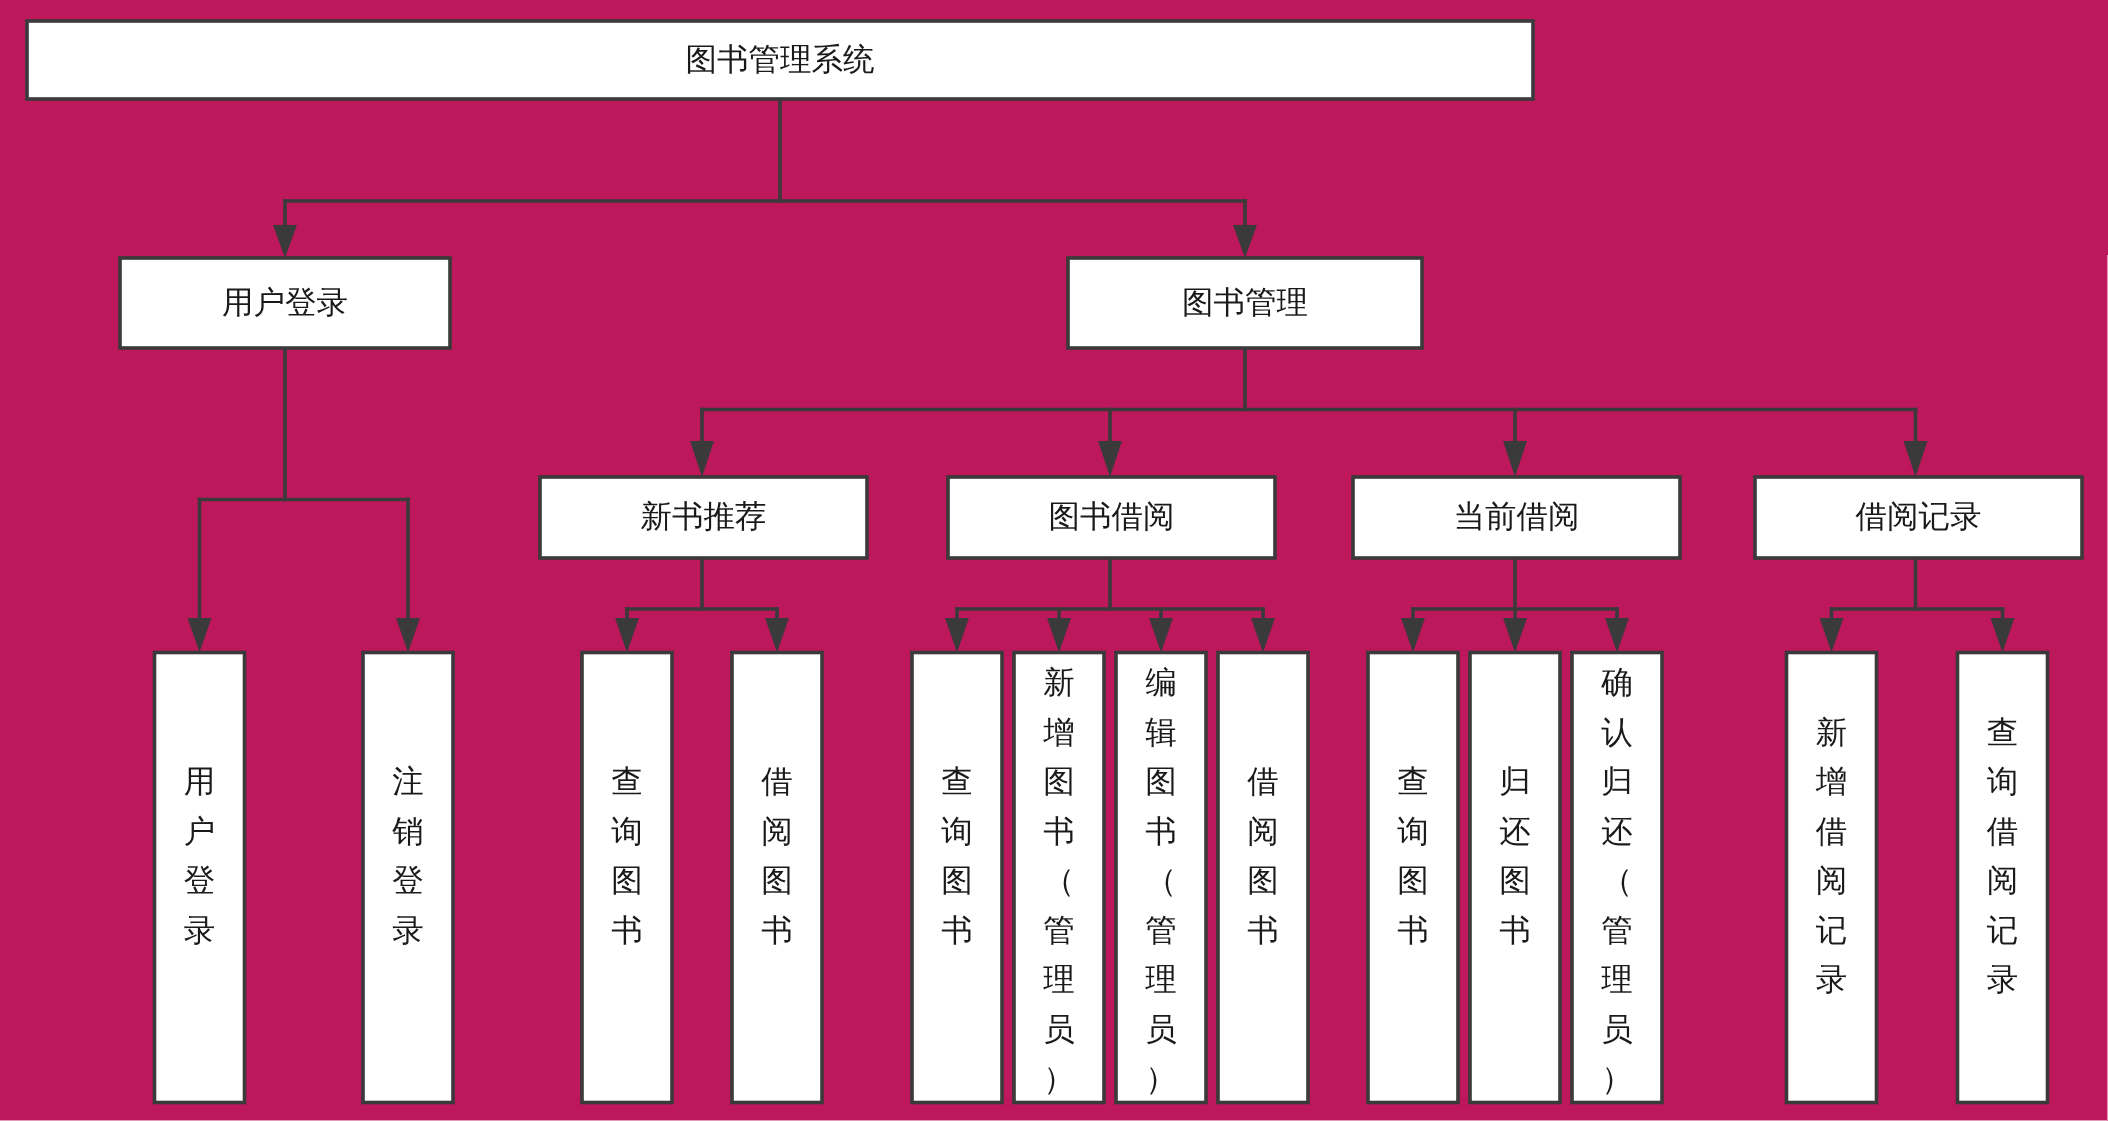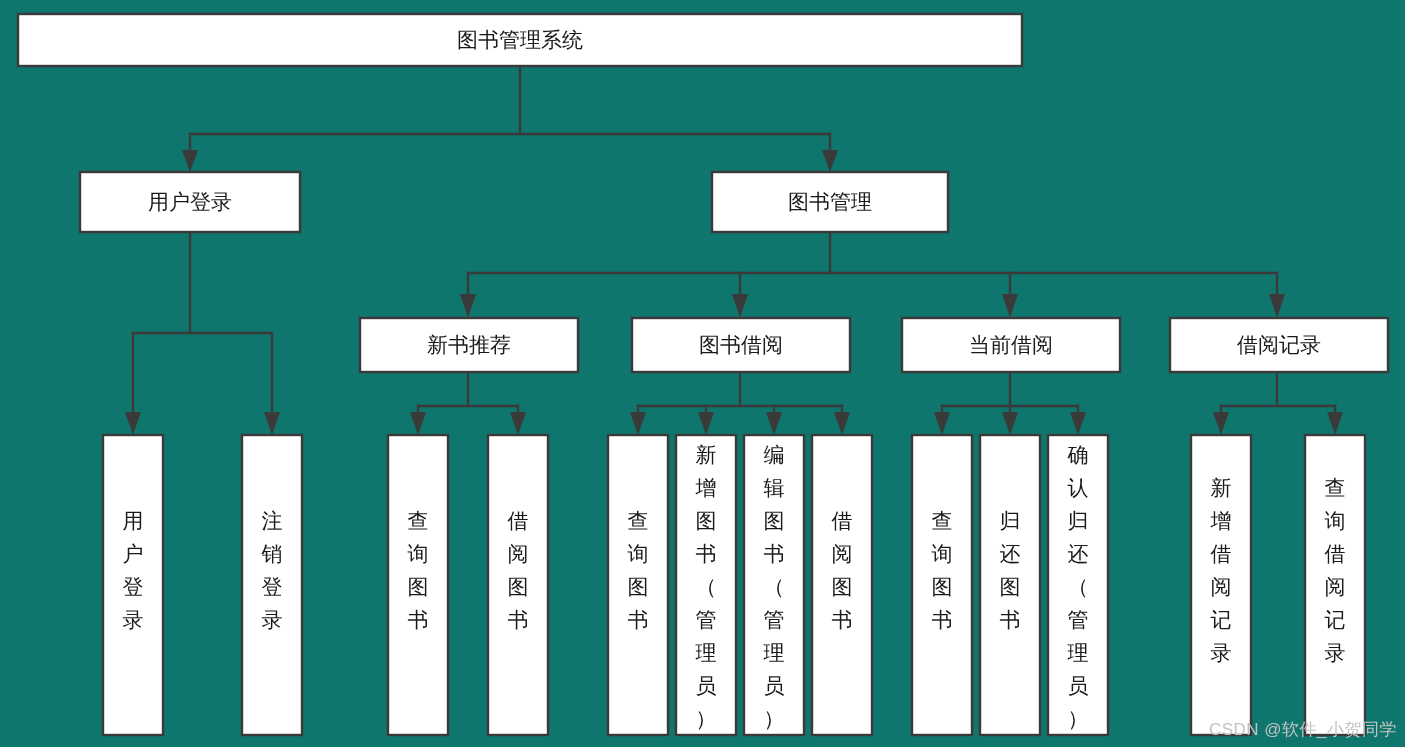--- a/index.html
+++ b/index.html
@@ -10,21 +10,21 @@
   body {
     width: 1405px;
     height: 747px;
     font-family: "Liberation Sans", "DejaVu Sans", sans-serif;
     overflow: hidden;
   }
   #diagram-root {
     position: relative;
     width: 1405px;
     height: 747px;
-    background: #0f766e;
+    background: #be185d;
   }
   svg#flow-svg {
     position: absolute;
     left: 0;
     top: 0;
     width: 1405px;
     height: 747px;
     display: block;
   }
   .node-box {
@@ -229,15 +229,14 @@
       <rect class="node-box" x="1191" y="435" width="60" height="300"></rect>
       <text class="node-label-v" x="1221" y="495"><tspan x="1221" y="495">新</tspan><tspan x="1221" y="528">增</tspan><tspan x="1221" y="561">借</tspan><tspan x="1221" y="594">阅</tspan><tspan x="1221" y="627">记</tspan><tspan x="1221" y="660">录</tspan></text>
     </g>
     <g>
       <rect class="node-box" x="1305" y="435" width="60" height="300"></rect>
       <text class="node-label-v" x="1335" y="495"><tspan x="1335" y="495">查</tspan><tspan x="1335" y="528">询</tspan><tspan x="1335" y="561">借</tspan><tspan x="1335" y="594">阅</tspan><tspan x="1335" y="627">记</tspan><tspan x="1335" y="660">录</tspan></text>
     </g>
 
   </svg>
 
-  <div class="watermark-text">CSDN @软件_小贺同学</div>
 
 </div>
 
 </body></html>

